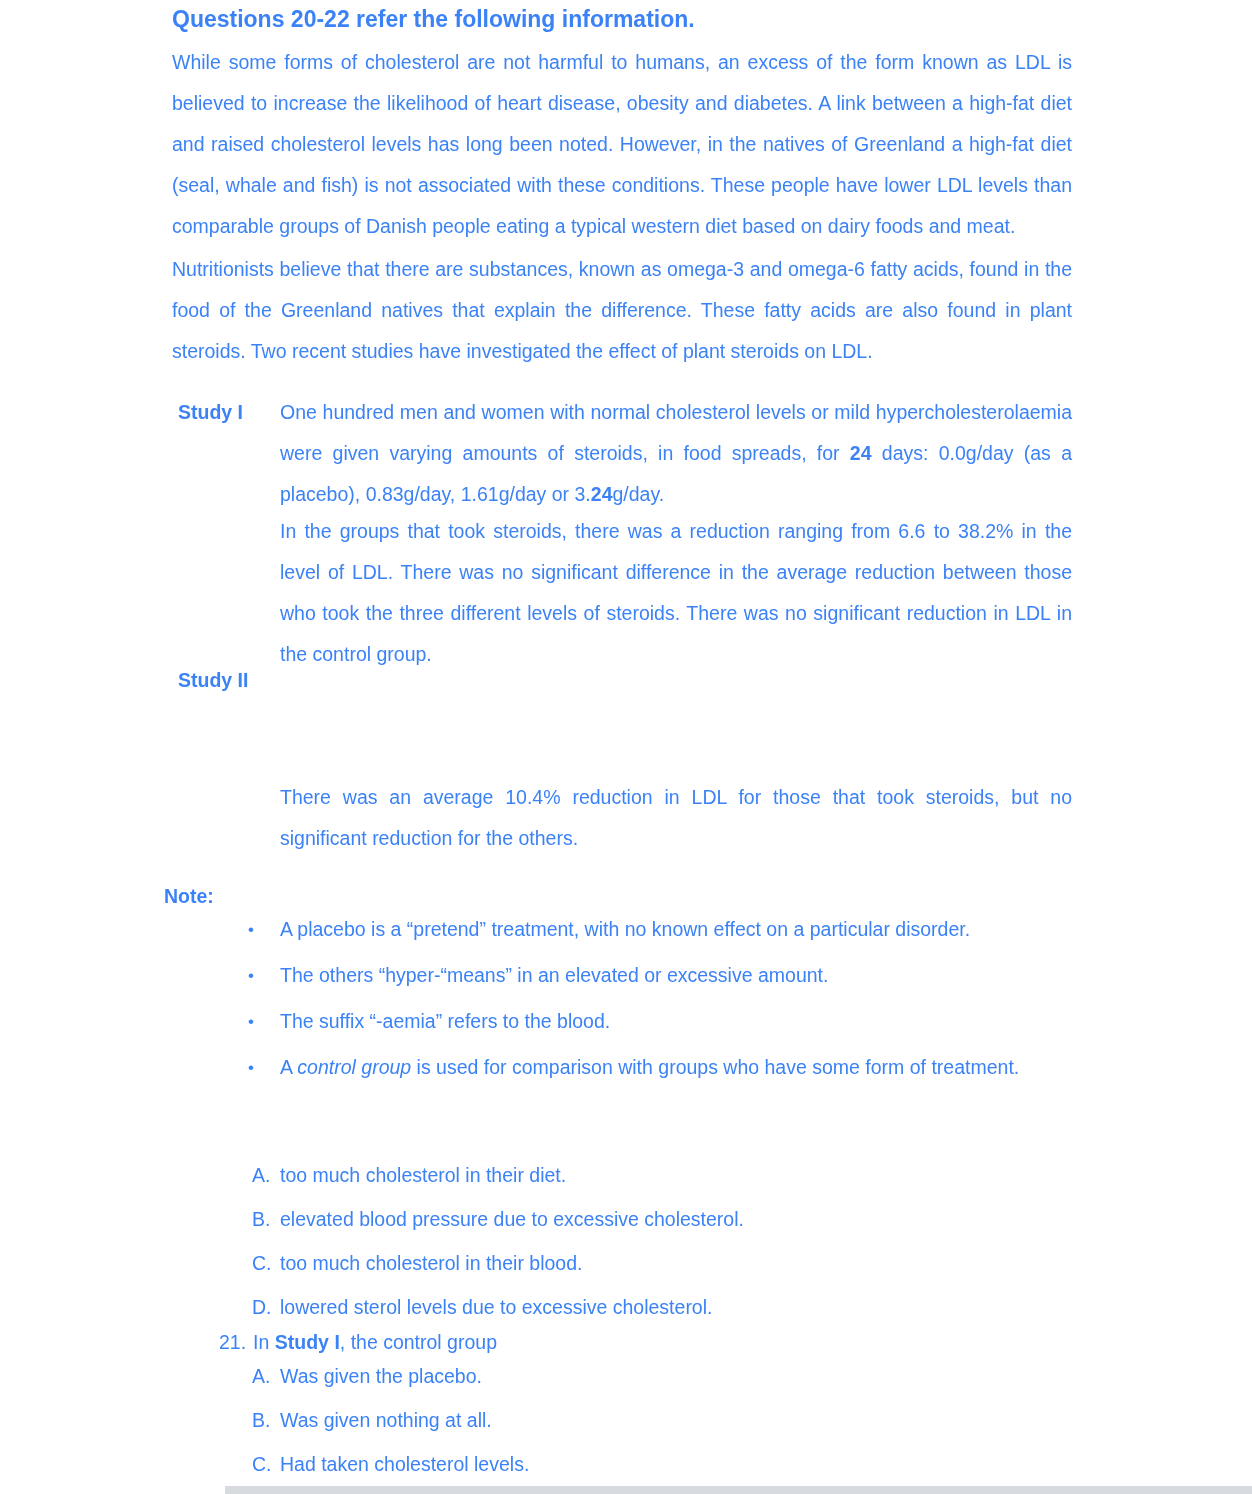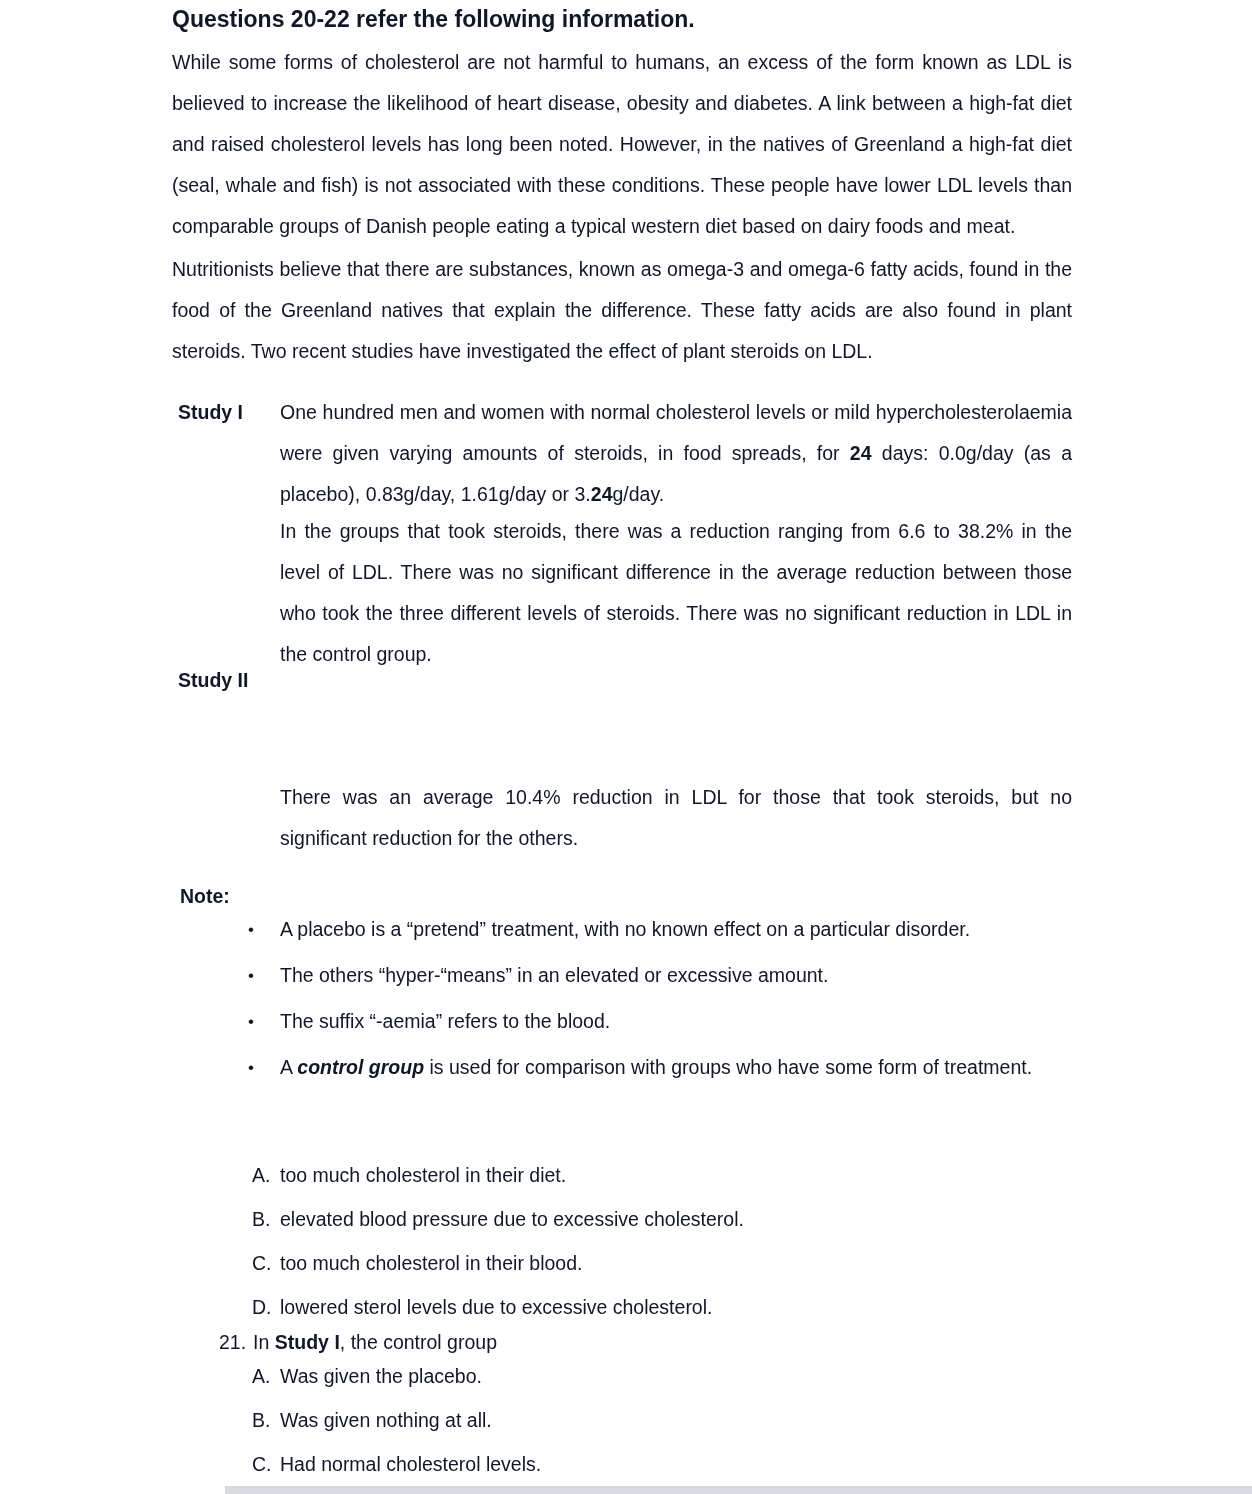--- a/index.html
+++ b/index.html
@@ -2,34 +2,34 @@
 <html><head>
 <meta charset="utf-8">
 <style>
   html,body{margin:0;padding:0;background:#ffffff;}
   .page{
     position:relative;
     width:1252px;height:1494px;
     background:#ffffff;
     overflow:hidden;
     font-family:"Liberation Sans",sans-serif;
-    color:#0f172a;
+    color:#3b82f6;
   }
   .abs{position:absolute;}
   .title{
     left:172px;top:4px;width:920px;
     font-size:23px;font-weight:700;line-height:30px;
   }
   .body-text{font-size:19.5px;line-height:41px;}
   .para{left:172px;width:900px;text-align:justify;}
   .study-row{left:178px;width:894px;display:flex;}
   .study-label{flex:none;width:102px;font-weight:700;}
   .study-body{width:792px;text-align:justify;}
   .study-cont{left:280px;width:792px;text-align:justify;}
-  .note-label{left:180px;font-weight:700;}
+  .note-label{left:164px;font-weight:700;}
   .bullets{left:248px;width:824px;}
   .bullet-item{display:flex;margin-bottom:5px;}
   .bullet-dot{flex:none;width:32px;font-size:17px;}
   .bullet-text{width:792px;text-align:justify;}
   .q-line{left:173px;width:899px;}
   .q-num{margin-right:7px;}
   .opts{left:252px;width:820px;}
   .opt-row{display:flex;margin-bottom:3px;}
   .opt-letter{flex:none;width:28px;}
   .opt-text{width:760px;}
@@ -72,21 +72,21 @@
     <div class="bullet-item">
       <span class="bullet-dot">•</span>
       <span class="bullet-text"><span>The others “hyper-“means” in an elevated or excessive amount.</span></span>
     </div>
     <div class="bullet-item">
       <span class="bullet-dot">•</span>
       <span class="bullet-text"><span>The suffix “-aemia” refers to the blood.</span></span>
     </div>
     <div class="bullet-item">
       <span class="bullet-dot">•</span>
-      <span class="bullet-text"><span>A </span><span style="font-style: italic; font-weight: bold;">control group</span><span> is used for comparison with groups who have some form of treatment.</span></span>
+      <span class="bullet-text"><span>A </span><span style="font-style: italic;">control group</span><span> is used for comparison with groups who have some form of treatment.</span></span>
     </div>
   </div>
 
 
   <div class="abs opts body-text" style="top:1155px;">
     <div class="opt-row">
       <span class="opt-letter">A.</span>
       <span class="opt-text">too much cholesterol in their diet.</span>
     </div>
     <div class="opt-row">
@@ -111,21 +111,21 @@
     <div class="opt-row">
       <span class="opt-letter">A.</span>
       <span class="opt-text">Was given the placebo.</span>
     </div>
     <div class="opt-row">
       <span class="opt-letter">B.</span>
       <span class="opt-text">Was given nothing at all.</span>
     </div>
     <div class="opt-row">
       <span class="opt-letter">C.</span>
-      <span class="opt-text">Had normal cholesterol levels.</span>
+      <span class="opt-text">Had taken cholesterol levels.</span>
     </div>
     <div class="opt-row">
       <span class="opt-letter">D.</span>
       <span class="opt-text">Had the same reduction in LDL as those who took sterois.</span>
     </div>
   </div>
 
   <div class="abs bottom-edge"></div>
 
 </div>

